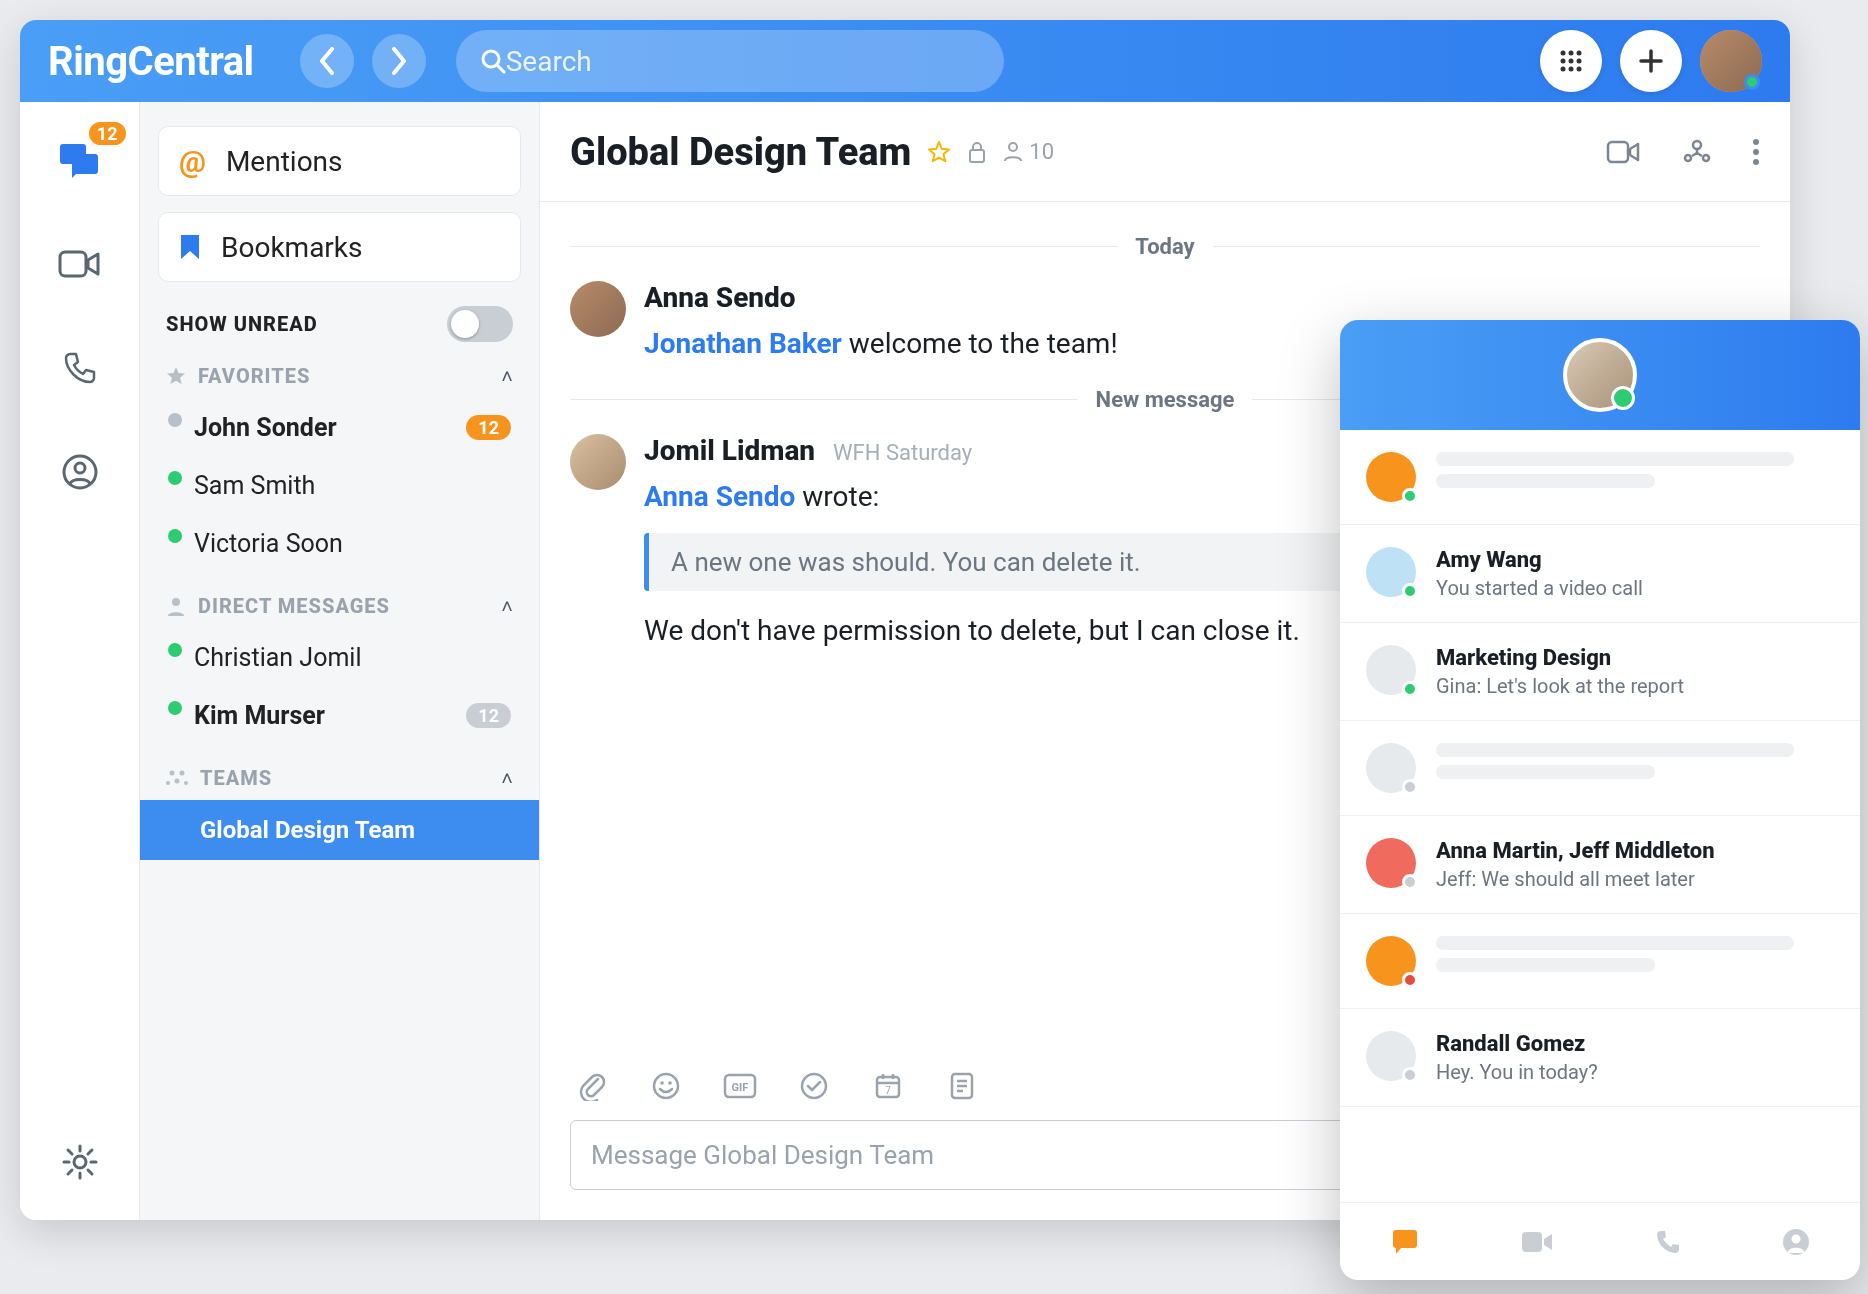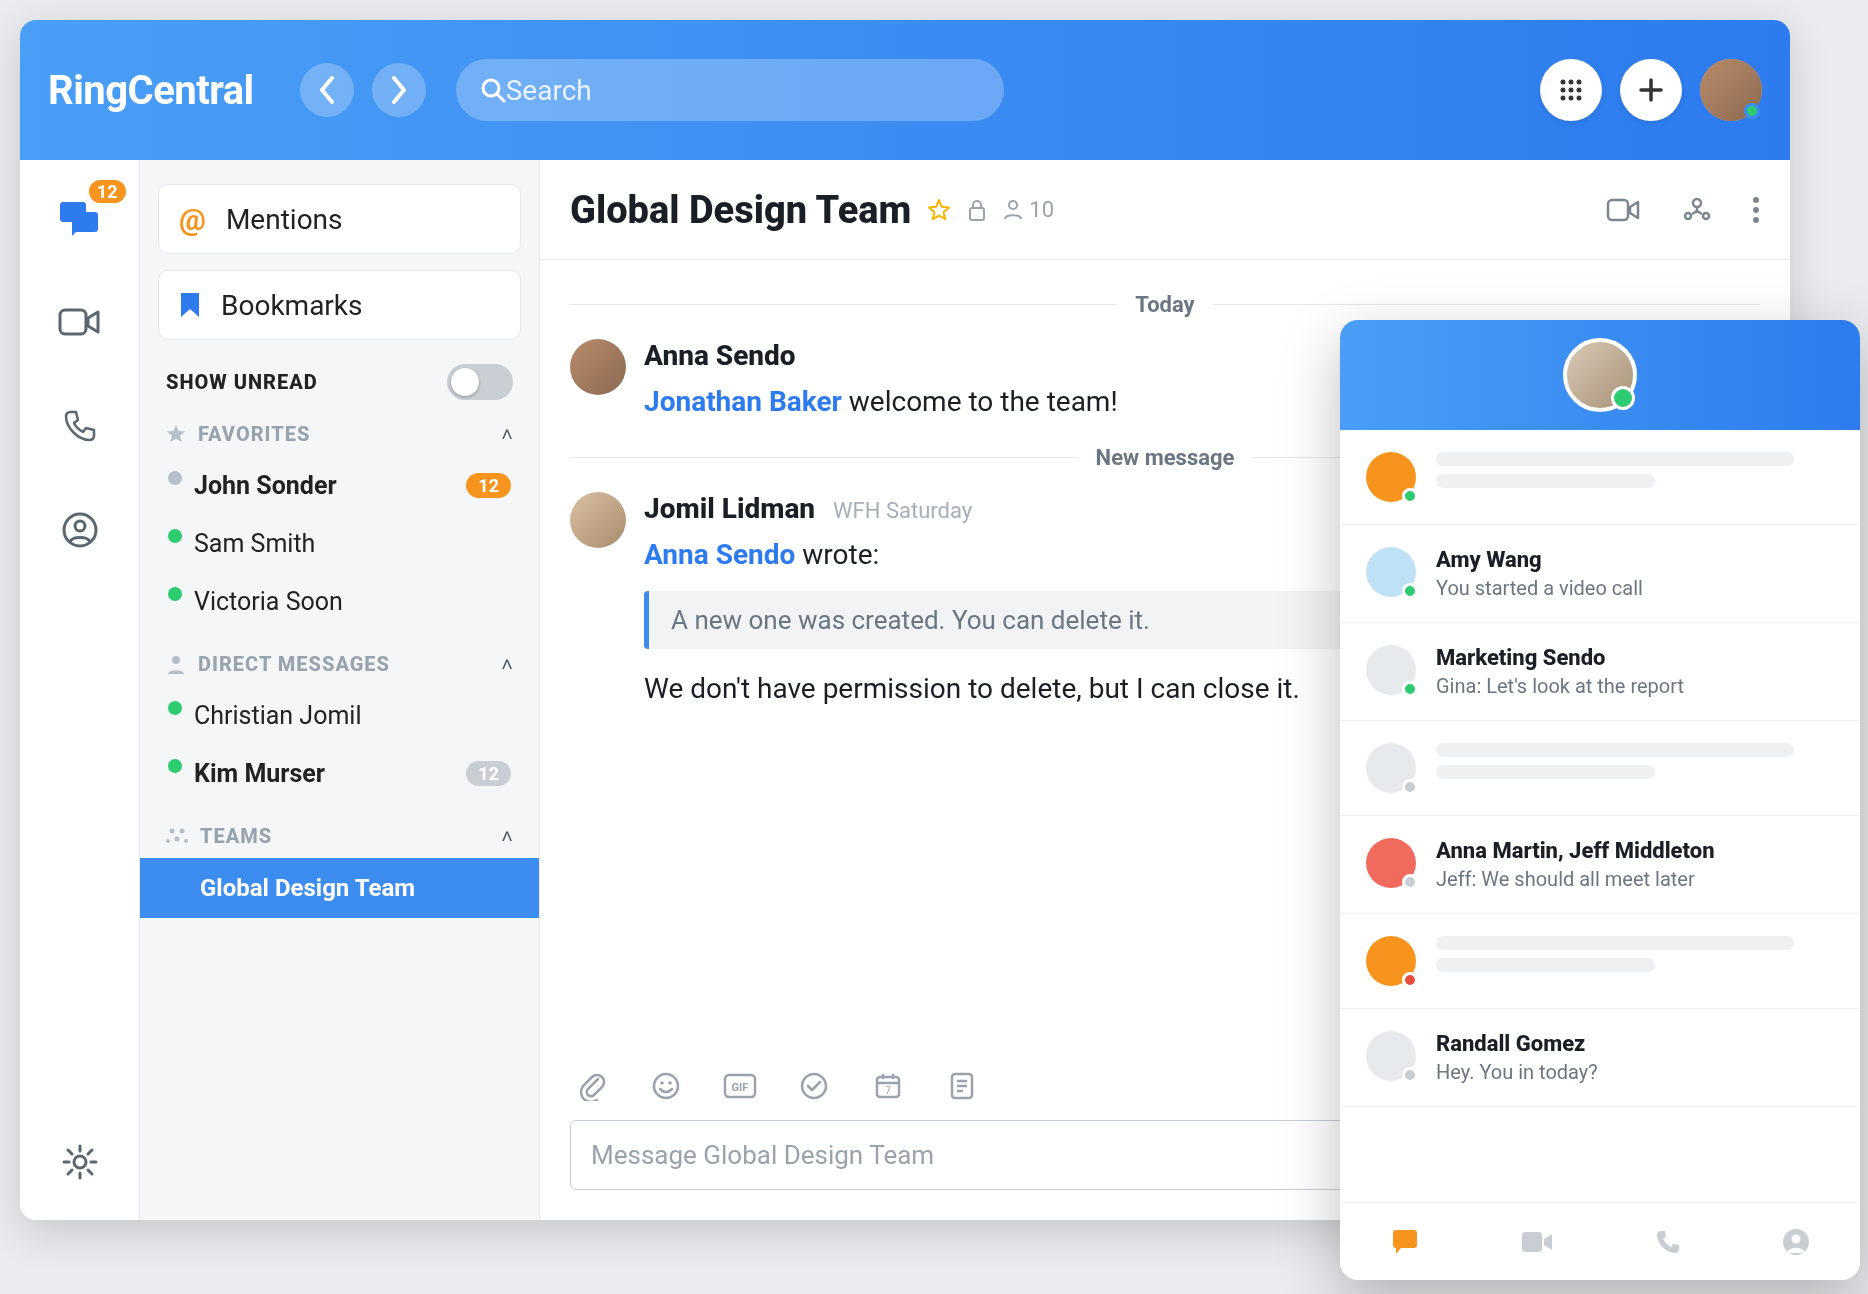--- a/index.html
+++ b/index.html
@@ -1,19 +1,19 @@
 <!DOCTYPE html>
 <html><head>
 <meta charset="utf-8">
 <style>
   * { box-sizing: border-box; margin: 0; padding: 0; font-family: -apple-system, BlinkMacSystemFont, "Segoe UI", Roboto, Helvetica, Arial, sans-serif; }
   body { background: #e9ebee; width: 1868px; height: 1294px; overflow: hidden; position: relative; }
   .window { position: absolute; top: 20px; left: 20px; width: 1770px; height: 1200px; background: #fff; border-radius: 16px; overflow: hidden; box-shadow: 0 12px 40px rgba(0,0,0,0.15); display: flex; flex-direction: column; }
   
-  .header { height: 140px; background: linear-gradient(90deg, #4a9ef5 0%, #2d7bef 100%); display: flex; align-items: center; padding: 0 28px; gap: 18px; color:#fff; }
+  .header { height: 82px; background: linear-gradient(90deg, #4a9ef5 0%, #2d7bef 100%); display: flex; align-items: center; padding: 0 28px; gap: 18px; color:#fff; }
   .brand { font-size: 40px; font-weight: 700; letter-spacing: -0.5px; margin-right: 28px; }
   .nav-btn { width: 54px; height: 54px; border-radius: 50%; background: rgba(255,255,255,0.25); display:flex; align-items:center; justify-content:center; cursor:pointer; }
   .search-wrap { flex:1; max-width:720px; height:62px; background: rgba(255,255,255,0.25); border-radius: 31px; display:flex; align-items:center; padding:0 24px; margin-left: 12px; }
   .search-wrap input { flex:1; background:transparent; border:none; outline:none; color:#fff; font-size:28px; }
   .search-wrap input::placeholder { color: rgba(255,255,255,0.85); }
   .header-spacer { flex: 1; }
   .round-btn { width:62px; height:62px; border-radius:50%; background:#fff; color:#333; display:flex; align-items:center; justify-content:center; cursor:pointer; font-size:30px; font-weight:600; box-shadow:0 2px 6px rgba(0,0,0,0.1); }
   .avatar { width:62px; height:62px; border-radius:50%; background:#c2a48a; position:relative; overflow:visible; cursor:pointer; }
   .avatar-photo { width:100%; height:100%; border-radius:50%; background: linear-gradient(135deg,#b88b6a,#8c6a52); }
   .avatar .presence { position:absolute; bottom:2px; right:2px; width:16px; height:16px; border-radius:50%; background:#2ecc71; border:3px solid #3d8cf0; }
@@ -348,21 +348,21 @@
         <div class="msg">
           <div class="av av-tan"></div>
           <div class="msg-body">
             <div class="msg-top">
               <span class="msg-name">Jomil Lidman</span>
               <span class="msg-meta">WFH Saturday</span>
             </div>
             <div class="msg-text">
               <span class="mention">Anna Sendo</span><span> wrote:</span>
             </div>
-            <div class="quote-block">A new one was created. You can delete it.</div>
+            <div class="quote-block">A new one was should. You can delete it.</div>
             <div class="msg-text">We don't have permission to delete, but I can close it.</div>
           </div>
         </div>
       </div>
 
       <div class="composer">
         <div class="tool-row">
           <span class="tool">
               <svg width="28" height="30" viewBox="0 0 28 30">
                 <path d="M20 8 L10 18 a4 4 0 0 0 6 6 L24 16 a7 7 0 0 0 -10 -10 L5 15 a10 10 0 0 0 14 14" stroke="#9aa3ad" stroke-width="2.5" fill="none" stroke-linecap="round"></path>
@@ -435,21 +435,21 @@
         <div class="p-body">
           <div class="p-name">Amy Wang</div>
           <div class="p-text">You started a video call</div>
         </div>
       </div>
       <div class="p-item">
         <div class="p-av" style="background: rgb(231, 234, 237);">
           <div class="pres green"></div>
         </div>
         <div class="p-body">
-          <div class="p-name">Marketing Sendo</div>
+          <div class="p-name">Marketing Design</div>
           <div class="p-text">Gina: Let's look at the report</div>
         </div>
       </div>
       <div class="p-item">
         <div class="p-av" style="background: rgb(231, 234, 237);">
           <div class="pres grey"></div>
         </div>
         <div class="p-body">
           <div class="skel-line" style="width: 90%;"></div>
           <div class="skel-line" style="width: 55%;"></div>

